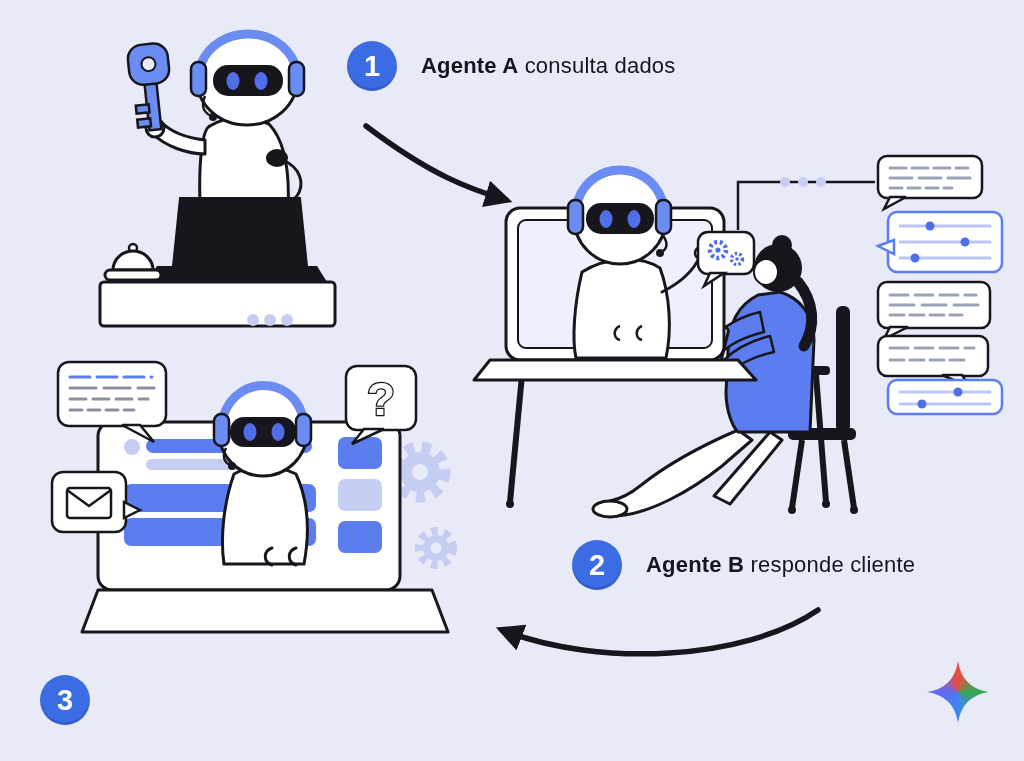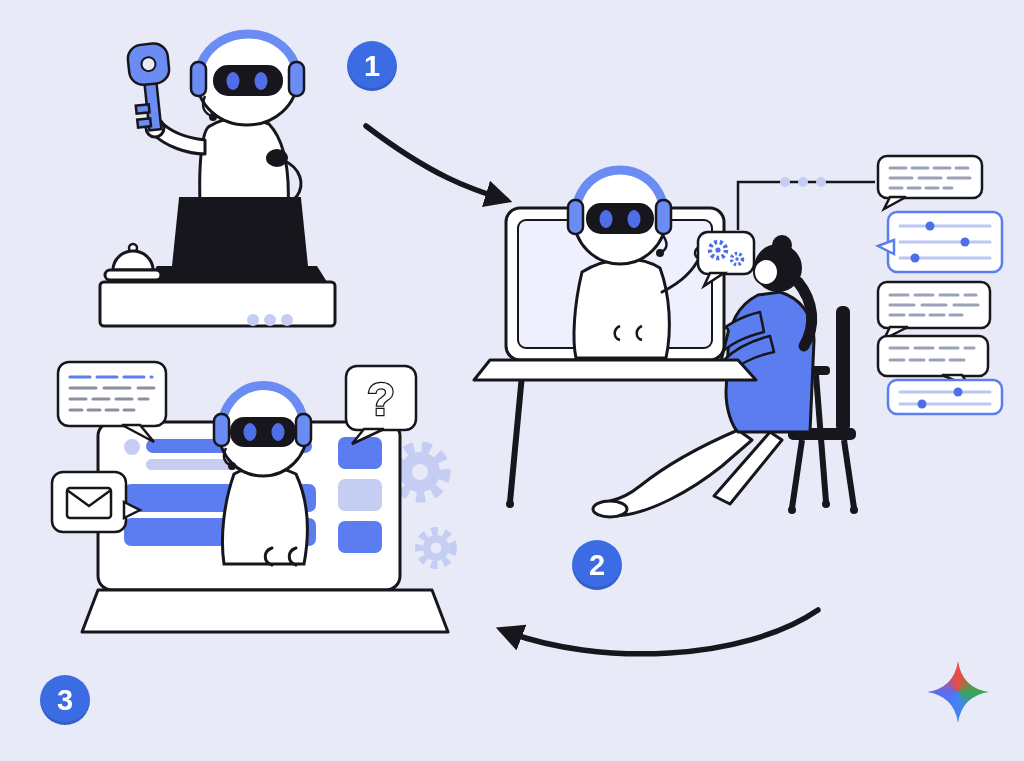--- a/index.html
+++ b/index.html
@@ -279,24 +279,32 @@
       <marker id="ah" markerWidth="5" markerHeight="5" refX="3.8" refY="2.5" orient="auto" markerUnits="strokeWidth">
         <path d="M0,0 L5,2.5 L0,5 Z" fill="#16161c"></path>
       </marker>
     </defs>
     <path d="M366,126 C432,176 470,189 506,200" fill="none" stroke="#16161c" stroke-width="5.5" stroke-linecap="round" marker-end="url(#ah)"></path>
     <path d="M818,610 C745,660 600,668 502,630" fill="none" stroke="#16161c" stroke-width="5.5" stroke-linecap="round" marker-end="url(#ah)"></path>
   </svg>
 
   <div class="step" id="step-1">
     <div class="step-num">1</div>
+    <div class="step-label">
+      <span class="agent">Agente A</span>
+      <span>consulta dados</span>
+    </div>
   </div>
 
   <div class="step" id="step-2">
     <div class="step-num">2</div>
+    <div class="step-label">
+      <span class="agent">Agente B</span>
+      <span>responde cliente</span>
+    </div>
   </div>
 
   <div class="step" id="step-3">
     <div class="step-num">3</div>
   </div>
 
   <div class="sparkle"></div>
 
 </div>
 

